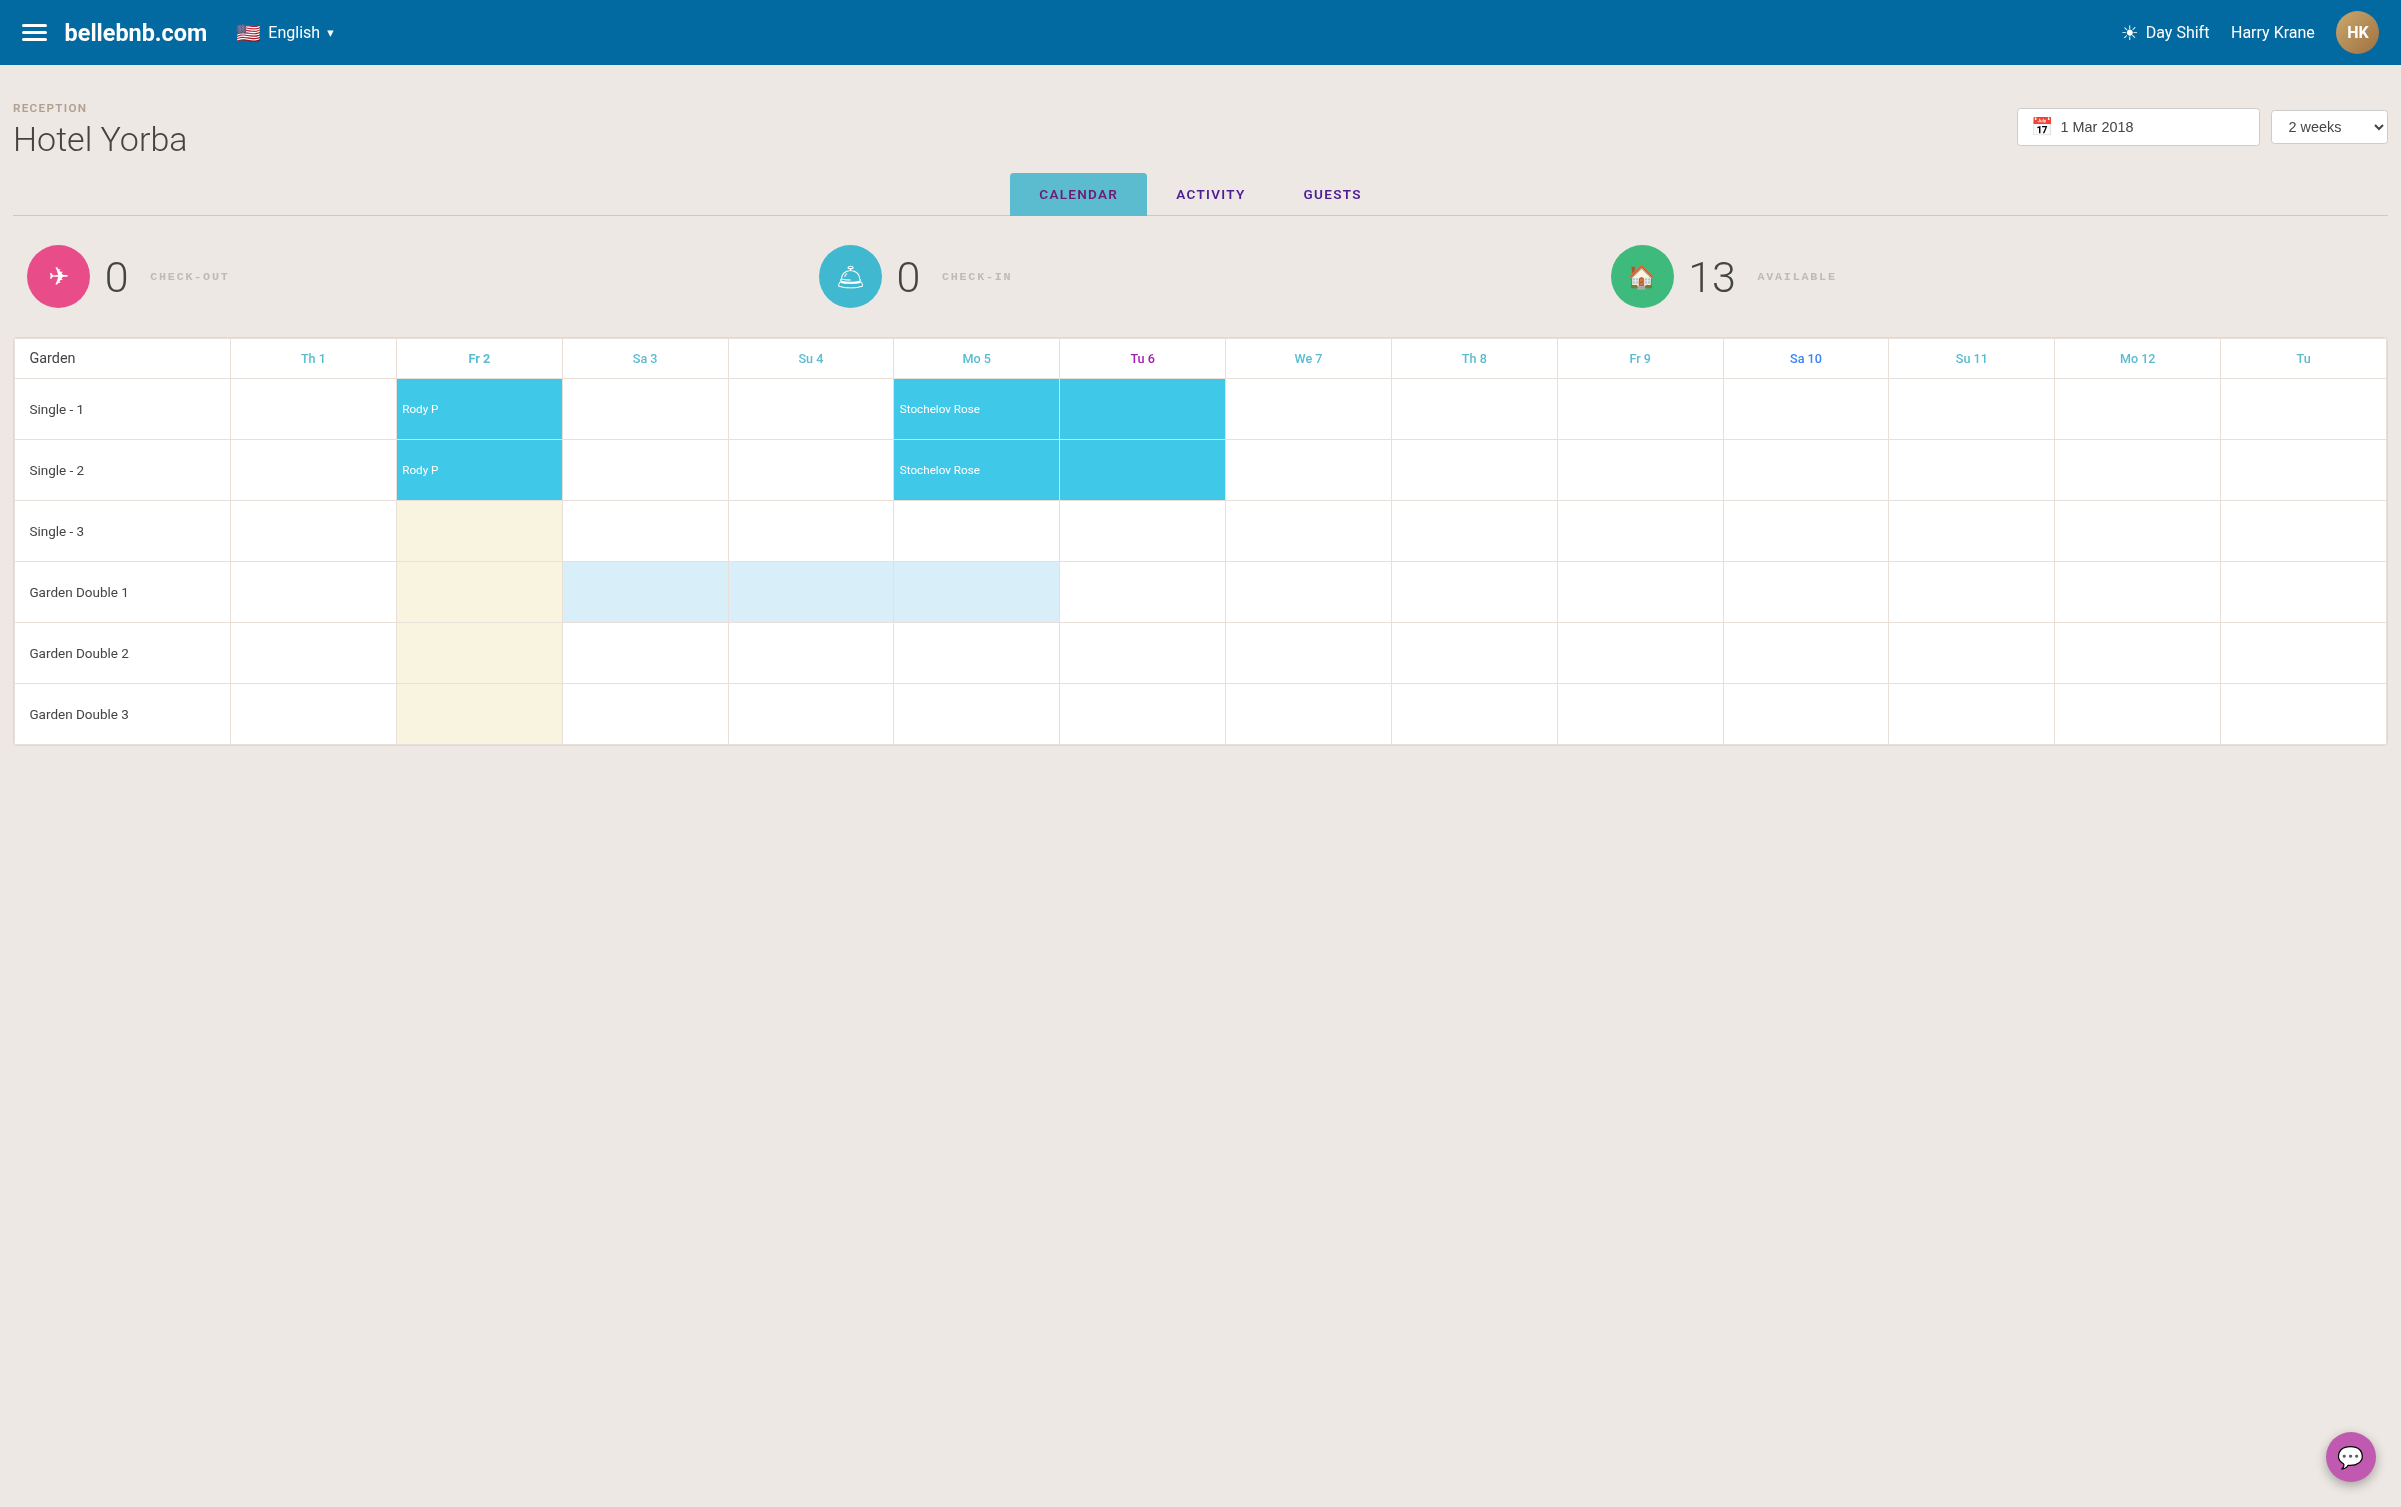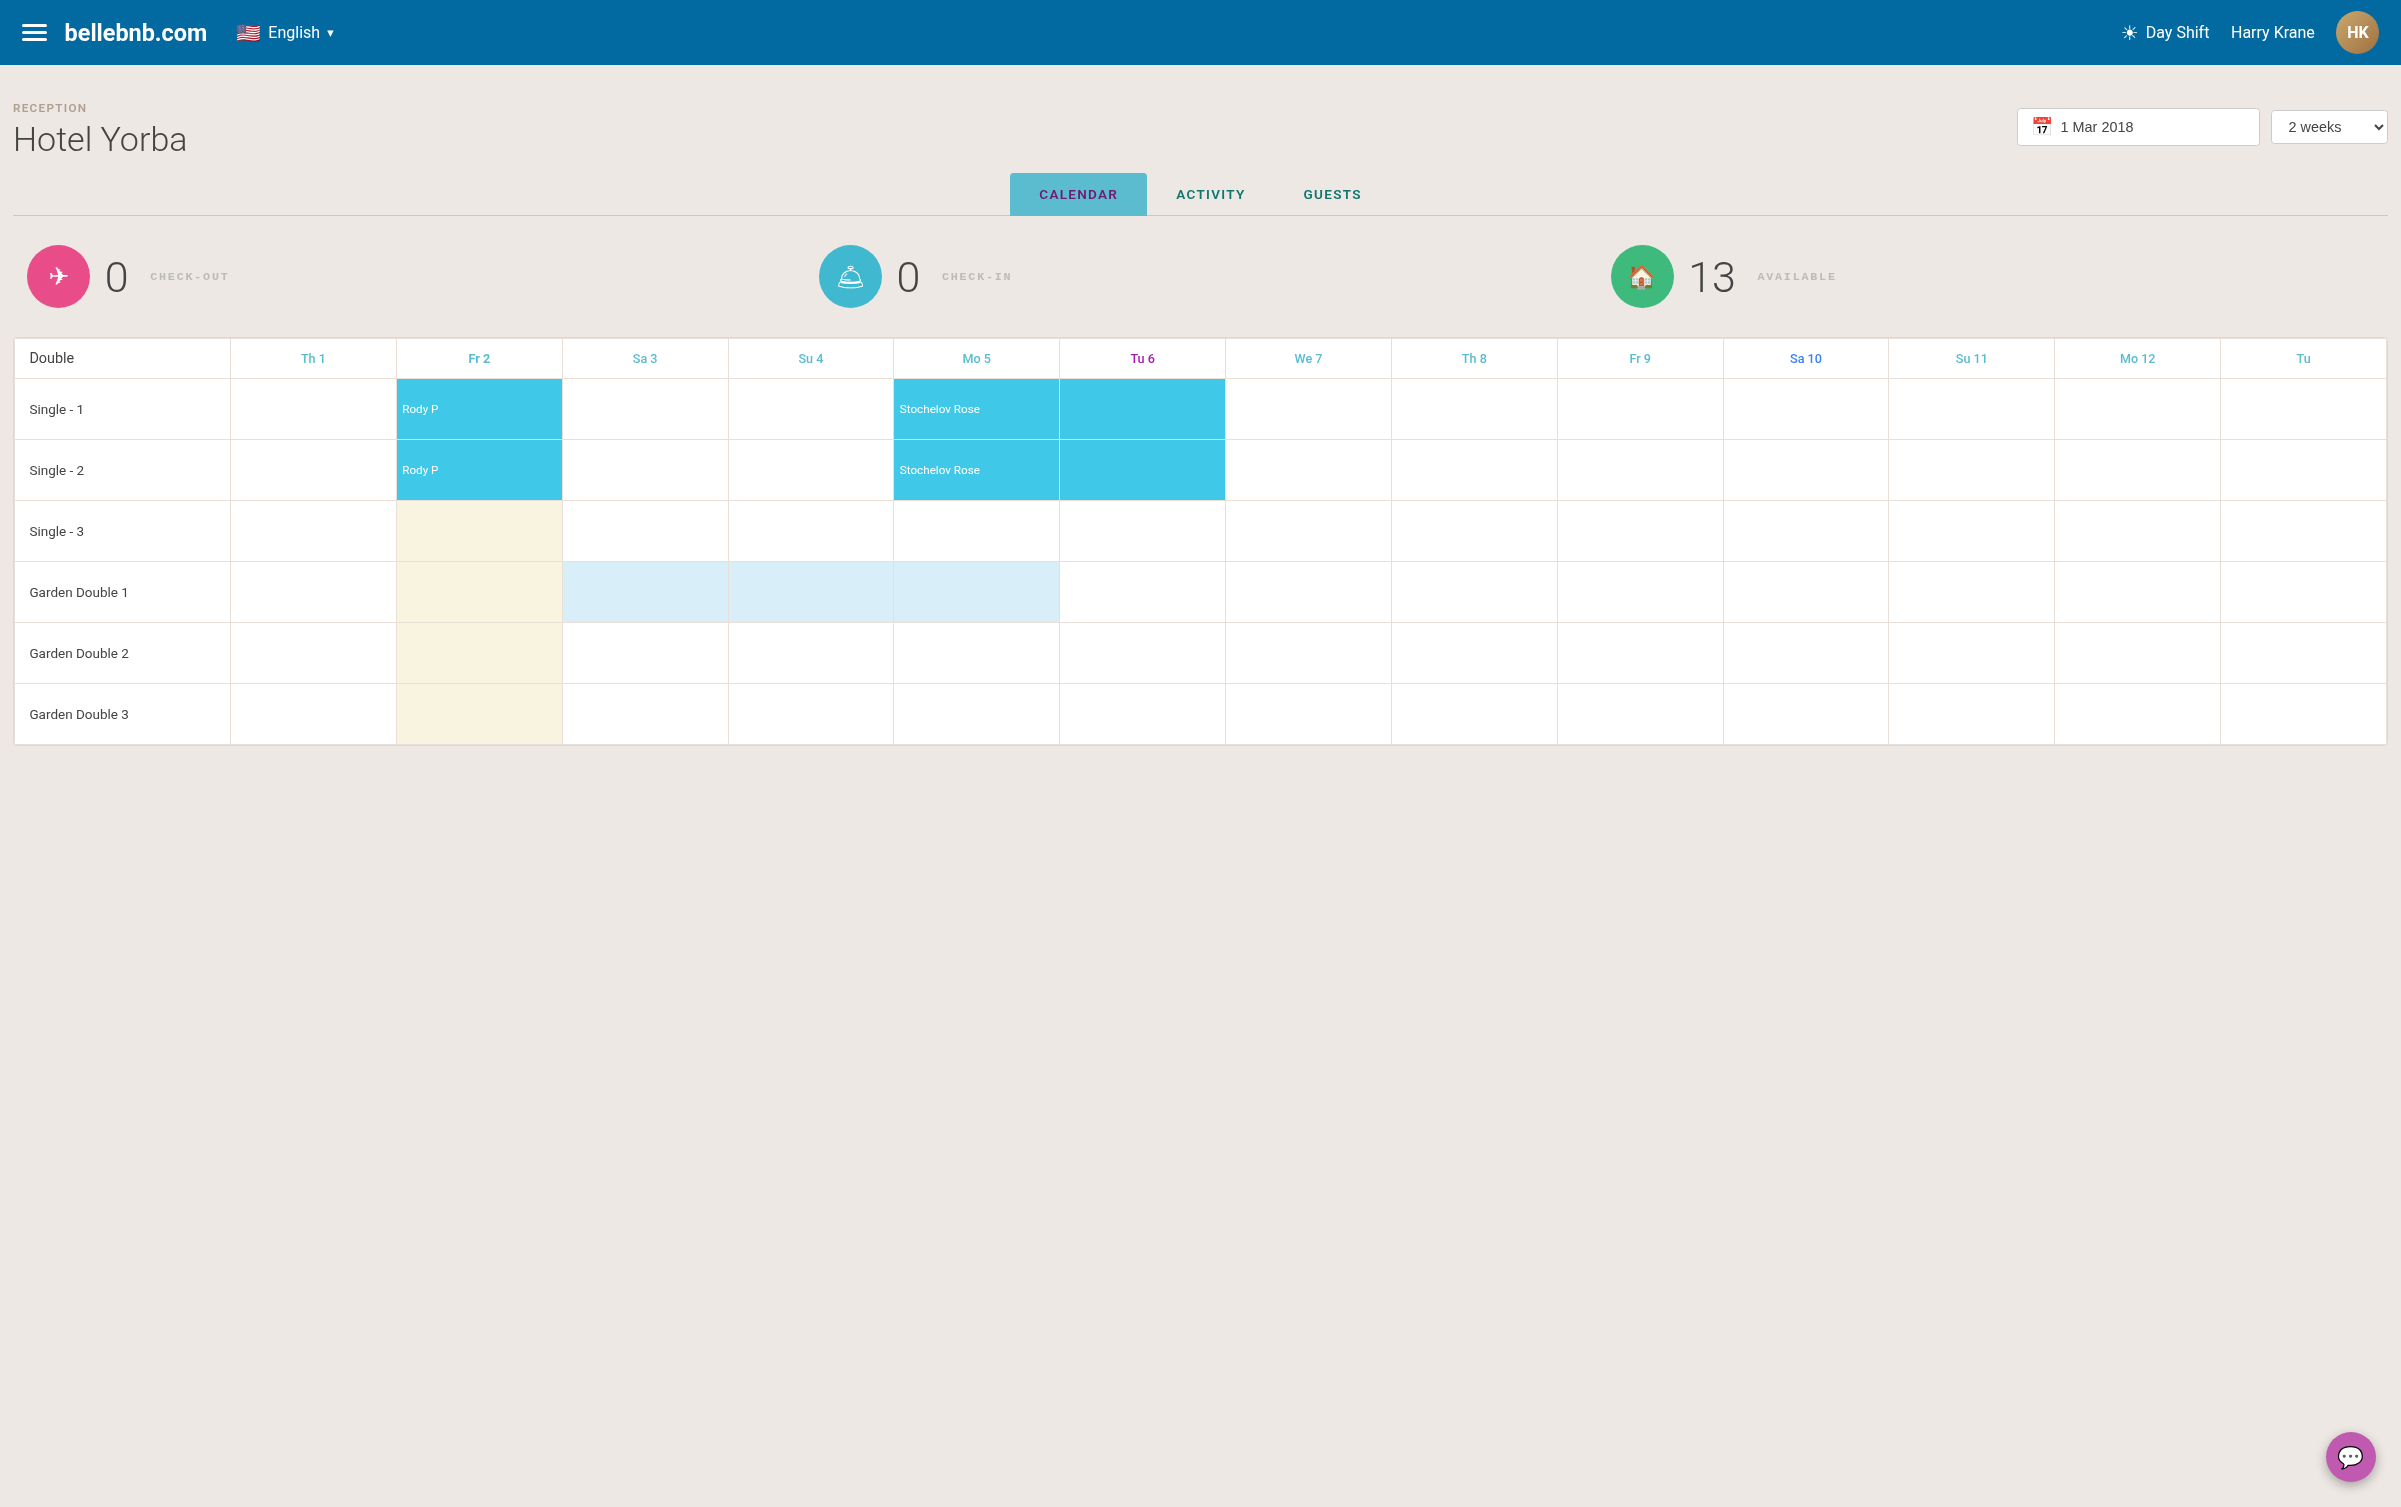--- a/index.html
+++ b/index.html
@@ -68,21 +68,21 @@
     .weeks-select {
       border: 0.9px solid #ccc; border-radius: 3.6px; background: white;
       padding: 7.2px 12.6px; font-size: 14.4px; color: #444;
       cursor: pointer; min-width: 117px; appearance: auto;
     }
 
     
     .tabs-container { display: flex; justify-content: center; align-items: center; margin-bottom: 29px; border-bottom: 0.9px solid #d0c8c0; }
     .tab {
       padding: 12.6px 29px; font-size: 13.5px; font-weight: 600; letter-spacing: 1.3px;
-      cursor: pointer; text-transform: uppercase; color: #0f766e;
+      cursor: pointer; text-transform: uppercase; color: #4c1d95;
       text-decoration: none; border-bottom: 2.7px solid transparent;
       margin-bottom: -0.9px;
     }
     .tab.active {
       background: #5bbcd0; color: #701a75; border-radius: 3.6px 3.6px 0 0;
       border-bottom: 2.7px solid #5bbcd0;
     }
 
     
     .stats-row { display: flex; align-items: center; gap: 0; margin-bottom: 29px; }
@@ -198,21 +198,21 @@
       </div>
       <span class="stat-count">13</span>
       <span class="stat-label">AVAILABLE</span>
     </div>
   </div>
 
   <div class="calendar-wrapper">
     <table>
       <thead>
         <tr>
-          <th class="room-header">Double</th>
+          <th class="room-header">Garden</th>
           <th style="color:#5bbcd0;">Th 1</th>
           <th style="color:#5bbcd0; font-weight:700;">Fr 2</th>
           <th style="color:#5bbcd0;">Sa 3</th>
           <th style="color:#5bbcd0;">Su 4</th>
           <th style="color:#5bbcd0;">Mo 5</th>
           <th style="color:#a21caf;">Tu 6</th>
           <th style="color:#5bbcd0;">We 7</th>
           <th style="color:#5bbcd0;">Th 8</th>
           <th style="color:#5bbcd0;">Fr 9</th>
           <th style="color:#3b82f6;">Sa 10</th>

